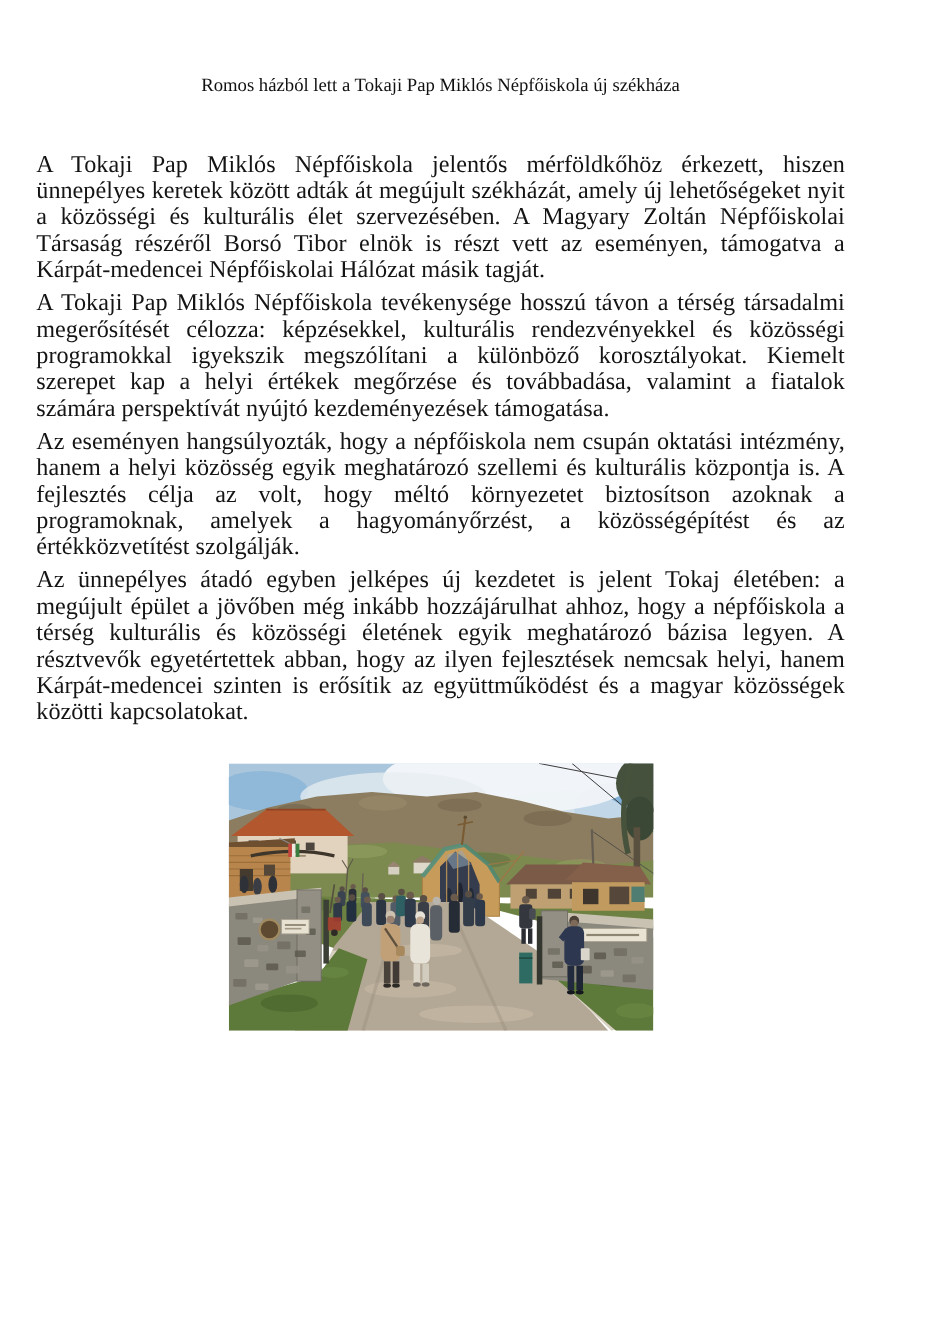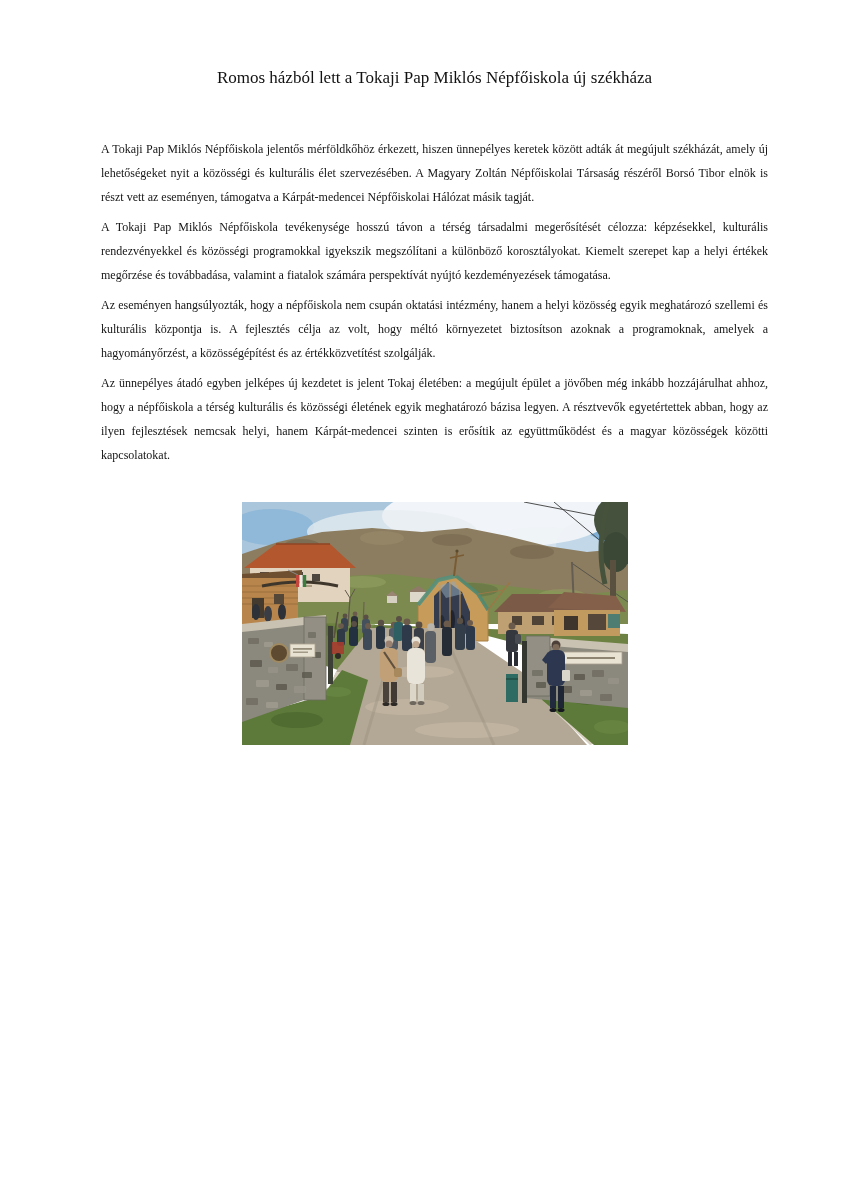--- a/index.html
+++ b/index.html
@@ -1,35 +1,35 @@
 <!DOCTYPE html>
 <html lang="hu"><head>
 <meta charset="utf-8">
 <style>
   html, body { margin: 0; padding: 0; background: #ffffff; }
   body { width: 849px; height: 1200px; overflow: hidden; }
   .page {
     box-sizing: border-box;
     width: 849px; height: 1200px;
-    padding: 67px 81px 0 101px;
+    padding: 67px 81px 0 33px;
     background: #ffffff;
     font-family: "Liberation Serif", serif;
     color: #141414;
   }
   h1.doc-title {
     font-size: 17px;
     font-weight: normal;
     line-height: 22px;
     text-align: center;
     margin: 0;
     color: #111111;
   }
   .content { margin-top: 48px; }
   .content p {
-    font-size: 12px;
+    font-size: 22px;
     line-height: 24px;
     margin: 0 0 6px 0;
     text-align: justify;
     color: #141414;
   }
   figure.photo-wrap {
     margin: 35px 0 0 0;
     display: flex;
     justify-content: center;
   }

